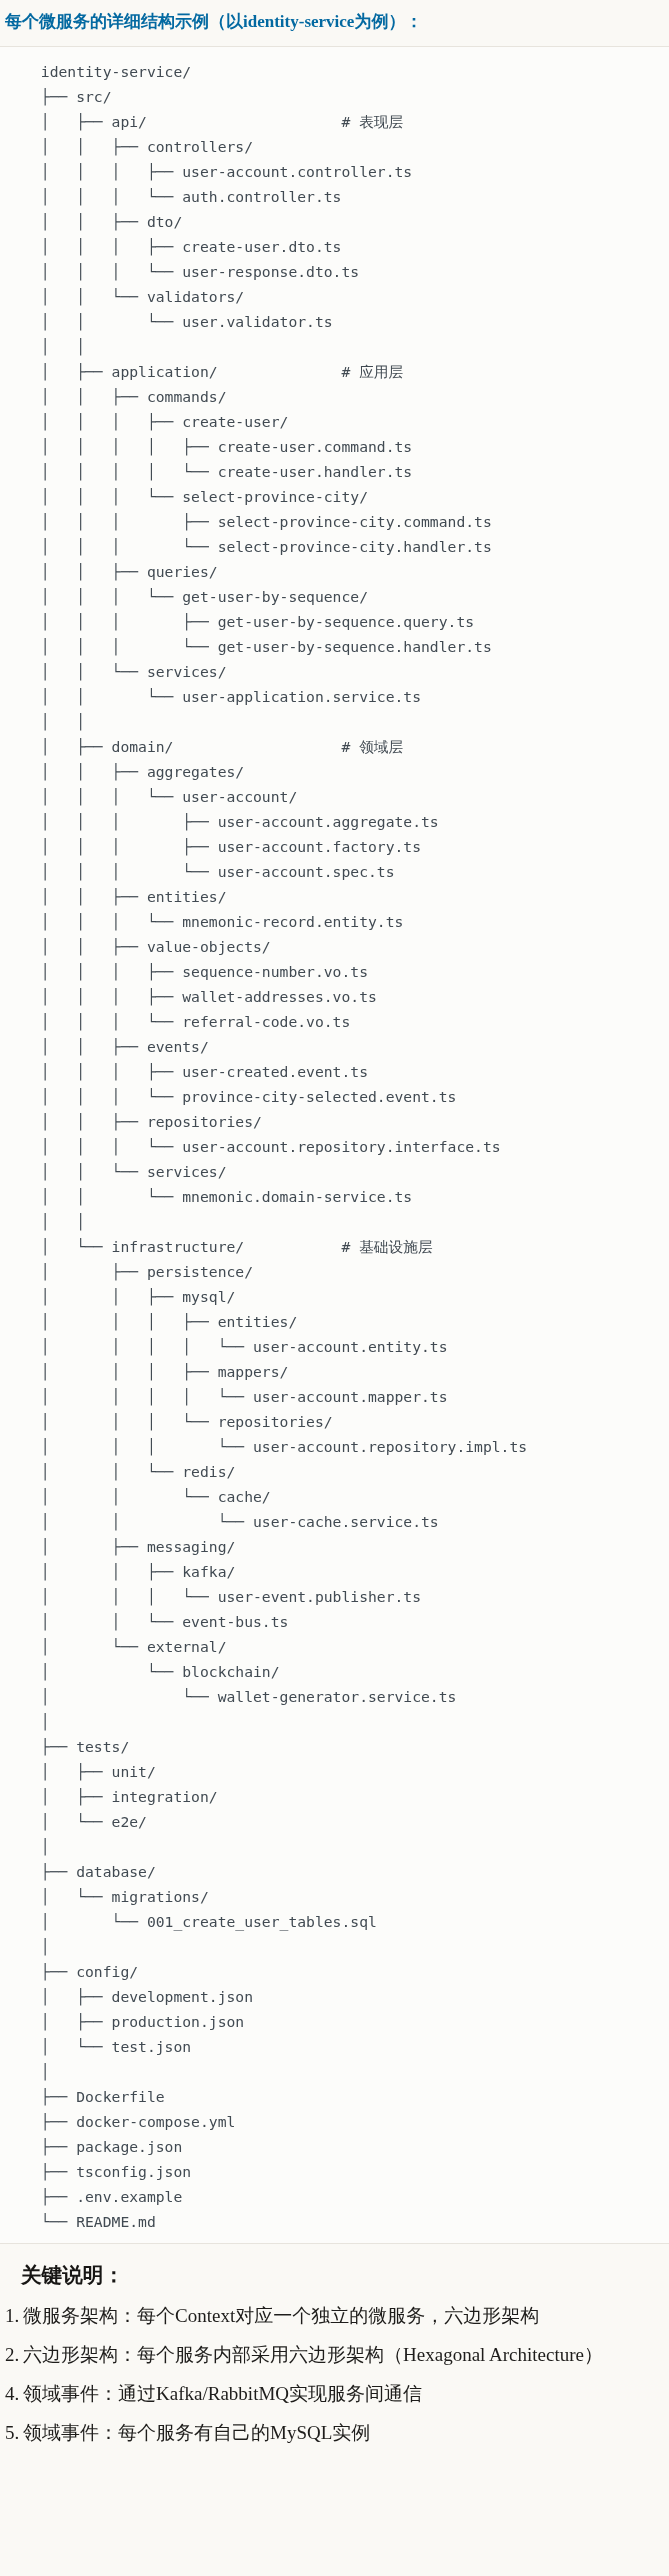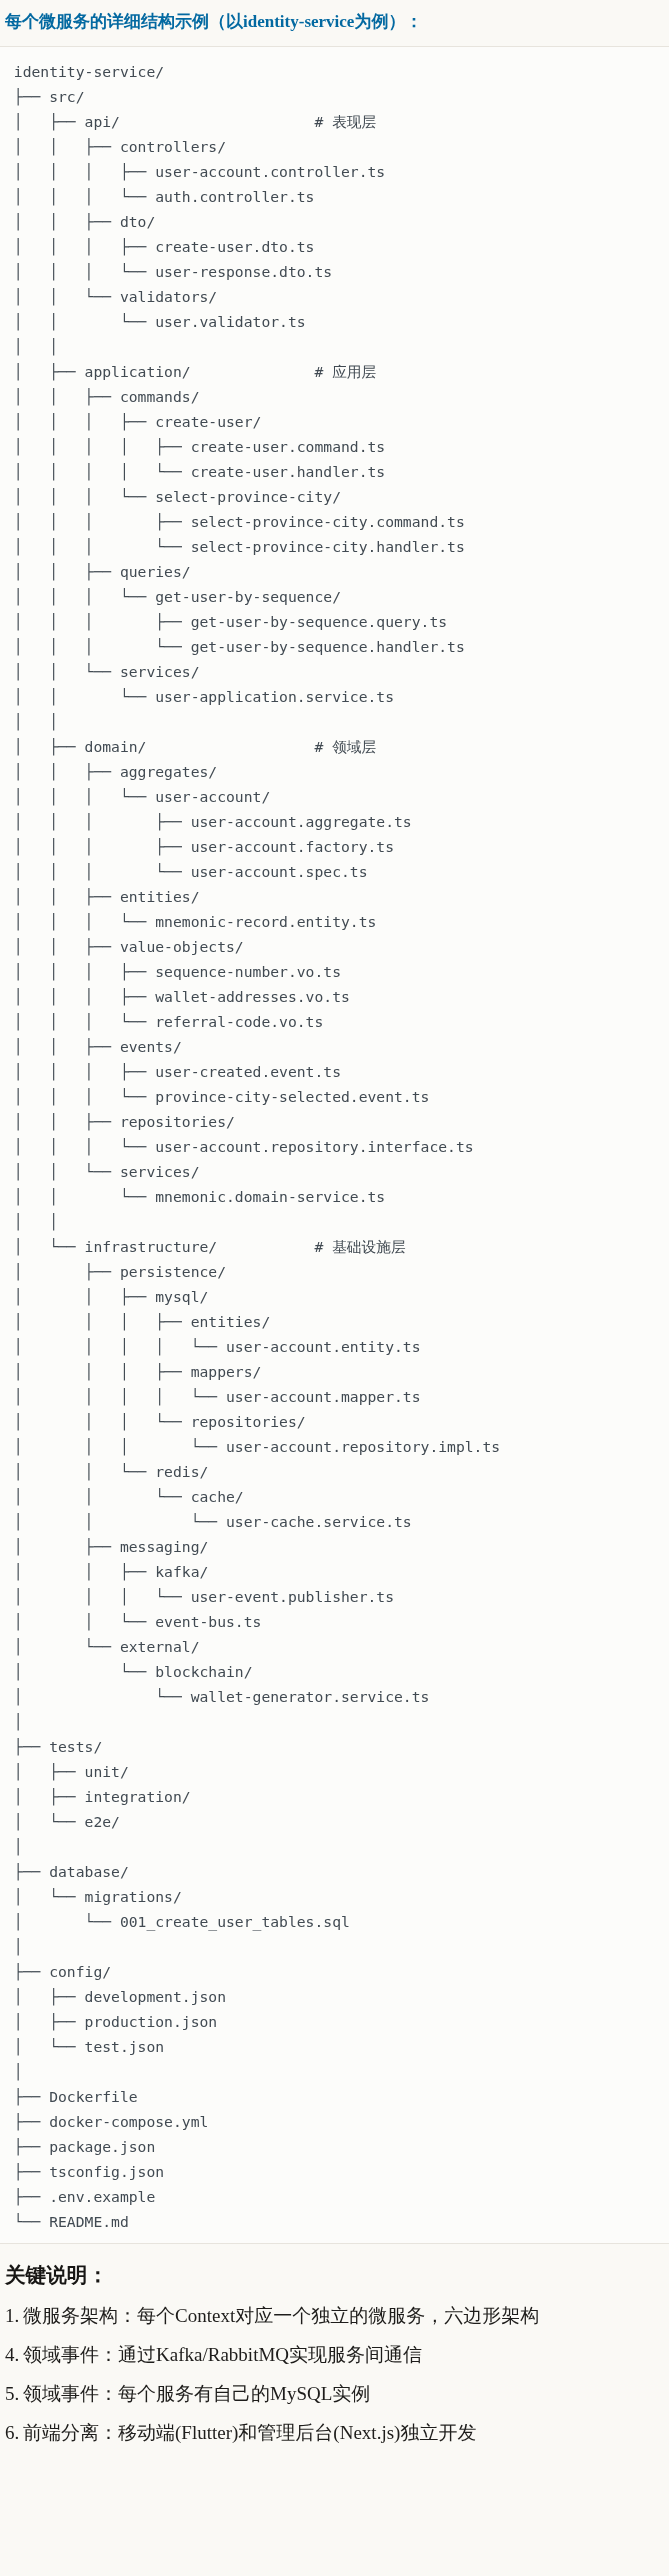--- a/index.html
+++ b/index.html
@@ -16,37 +16,39 @@
   .doc-title {
     font-size: 17px;
     font-weight: bold;
     line-height: 1.45;
     color: #0369a1;
   }
   .code-block {
     background: #FCFCFA;
     border-top: 0.6px solid #E7E4DD;
     border-bottom: 0.6px solid #E7E4DD;
+    padding-left: 27px;
   }
   .code-block pre {
     margin: 0;
     padding: 12.5px 6.3px 8.8px 13.8px;
     font-family: "DejaVu Sans Mono", "Liberation Mono", monospace;
     font-size: 14.7px;
     line-height: 25px;
     color: #414A52;
     white-space: pre;
   }
   .notes { padding: 0 5px; }
   .notes-heading {
     margin-top: 19px;
     font-size: 20.6px;
     font-weight: bold;
     line-height: 1.25;
     color: #171614;
+    margin-left: 16px;
   }
   .note-item {
     margin-top: 16.3px;
     font-size: 19px;
     line-height: 22.5px;
   }
   .note-number { margin-right: 3.8px; }
   .note-term { font-weight: normal; }
   .notes-footer {
     margin-top: 13.8px;
@@ -148,18 +150,18 @@
 ├── package.json
 ├── tsconfig.json
 ├── .env.example
 └── README.md</pre>
 </section>
 
 <section class="notes">
   <h2 class="notes-heading">关键说明：</h2>
   <div id="notes-list">
       <div class="note-item"><span class="note-number">1.</span><span class="note-term">微服务架构：</span><span class="note-desc">每个Context对应一个独立的微服务，六边形架构</span></div>
+      <div class="note-item"><span class="note-number">2.</span><span class="note-term">六边形架构：</span><span class="note-desc">每个服务内部采用六边形架构（Hexagonal Architecture）</span></div>
       <div class="note-item"><span class="note-number">4.</span><span class="note-term">领域事件：</span><span class="note-desc">通过Kafka/RabbitMQ实现服务间通信</span></div>
       <div class="note-item"><span class="note-number">5.</span><span class="note-term">领域事件：</span><span class="note-desc">每个服务有自己的MySQL实例</span></div>
-      <div class="note-item"><span class="note-number">6.</span><span class="note-term">前端分离：</span><span class="note-desc">移动端(Flutter)和管理后台(Next.js)独立开发</span></div>
     </div>
 </section>
 
 
 </body></html>

